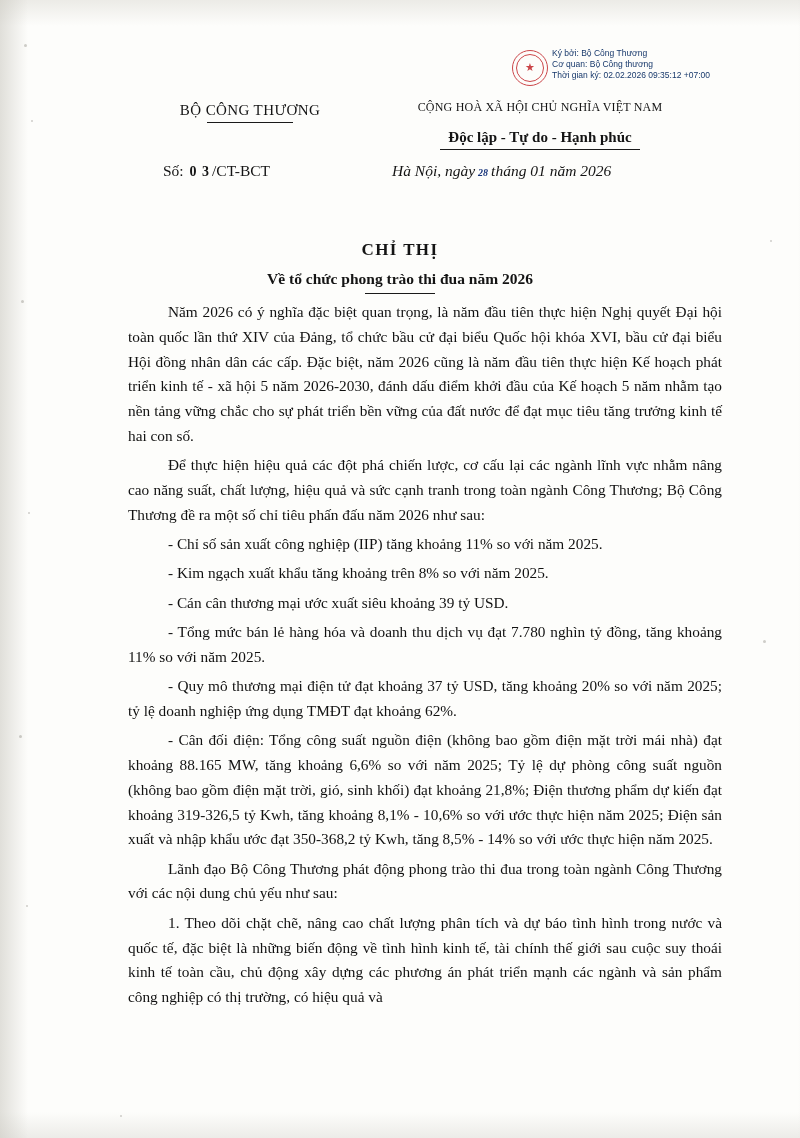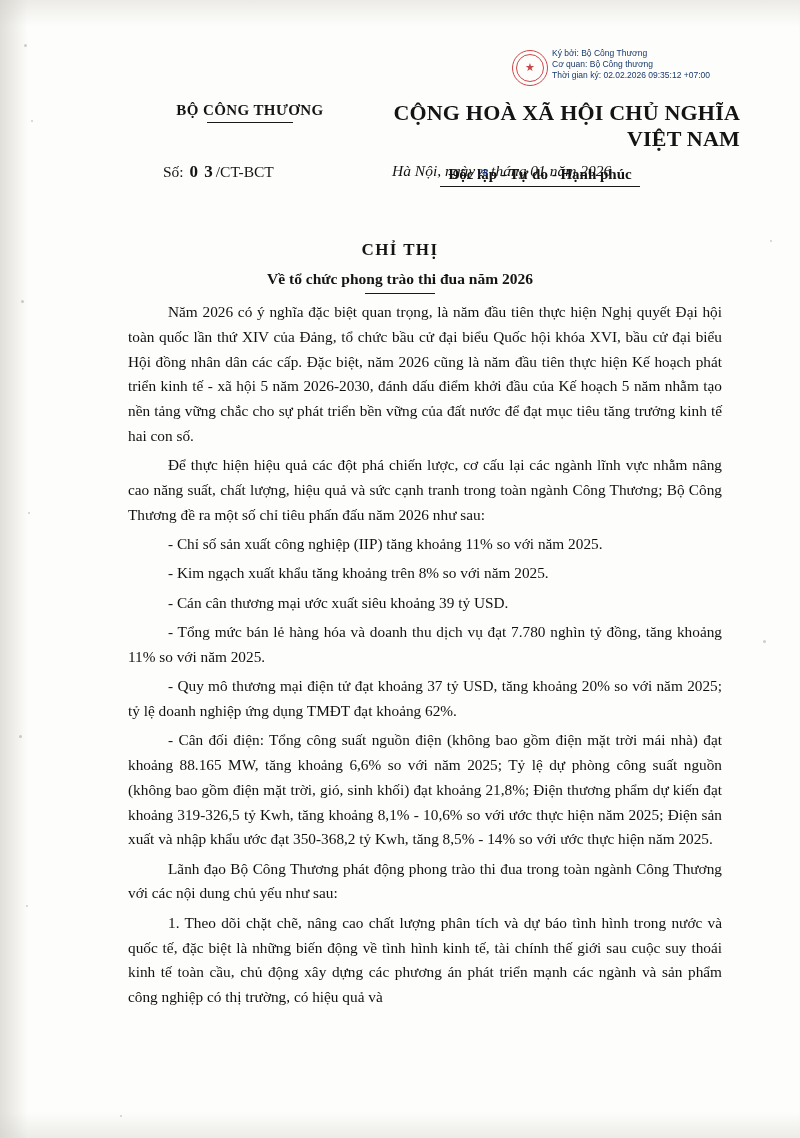--- a/index.html
+++ b/index.html
@@ -90,41 +90,40 @@
   }
 
   
   .hdr-left {
     position: absolute;
     left: 150px;
     top: 102px;
     width: 200px;
     text-align: center;
     font-size: 15px;
-    font-weight: bold;
+    font-weight: normal;
     letter-spacing: 0.4px;
   }
   .hdr-left .rule {
     width: 86px;
     height: 1.4px;
     background: #1a1a1a;
     margin: 3px auto 0;
   }
   .hdr-right {
     position: absolute;
     left: 340px;
     top: 100px;
     width: 400px;
     text-align: center;
   }
   .hdr-right .l1 {
-    font-size: 22px;
-    font-weight: bold;
+    font-size: 12px;
+    font-weight: normal;
     letter-spacing: 0.2px;
-    text-align: right;
   }
   .hdr-right .l2 {
     font-size: 15px;
     font-weight: bold;
     margin-top: 14px;
   }
   .hdr-right .rule {
     width: 200px;
     height: 1.4px;
     background: #1a1a1a;
@@ -133,21 +132,21 @@
 
   .so-line {
     position: absolute;
     left: 163px;
     top: 162px;
     font-size: 15.5px;
     white-space: nowrap;
   }
   .so-num {
     font-family: "Liberation Serif", serif;
-    font-size: 17px;
+    font-size: 14px;
     font-weight: bold;
     letter-spacing: 1px;
     padding: 0 2px;
   }
   .date-line {
     position: absolute;
     left: 392px;
     top: 162px;
     font-size: 15.5px;
     font-style: italic;

